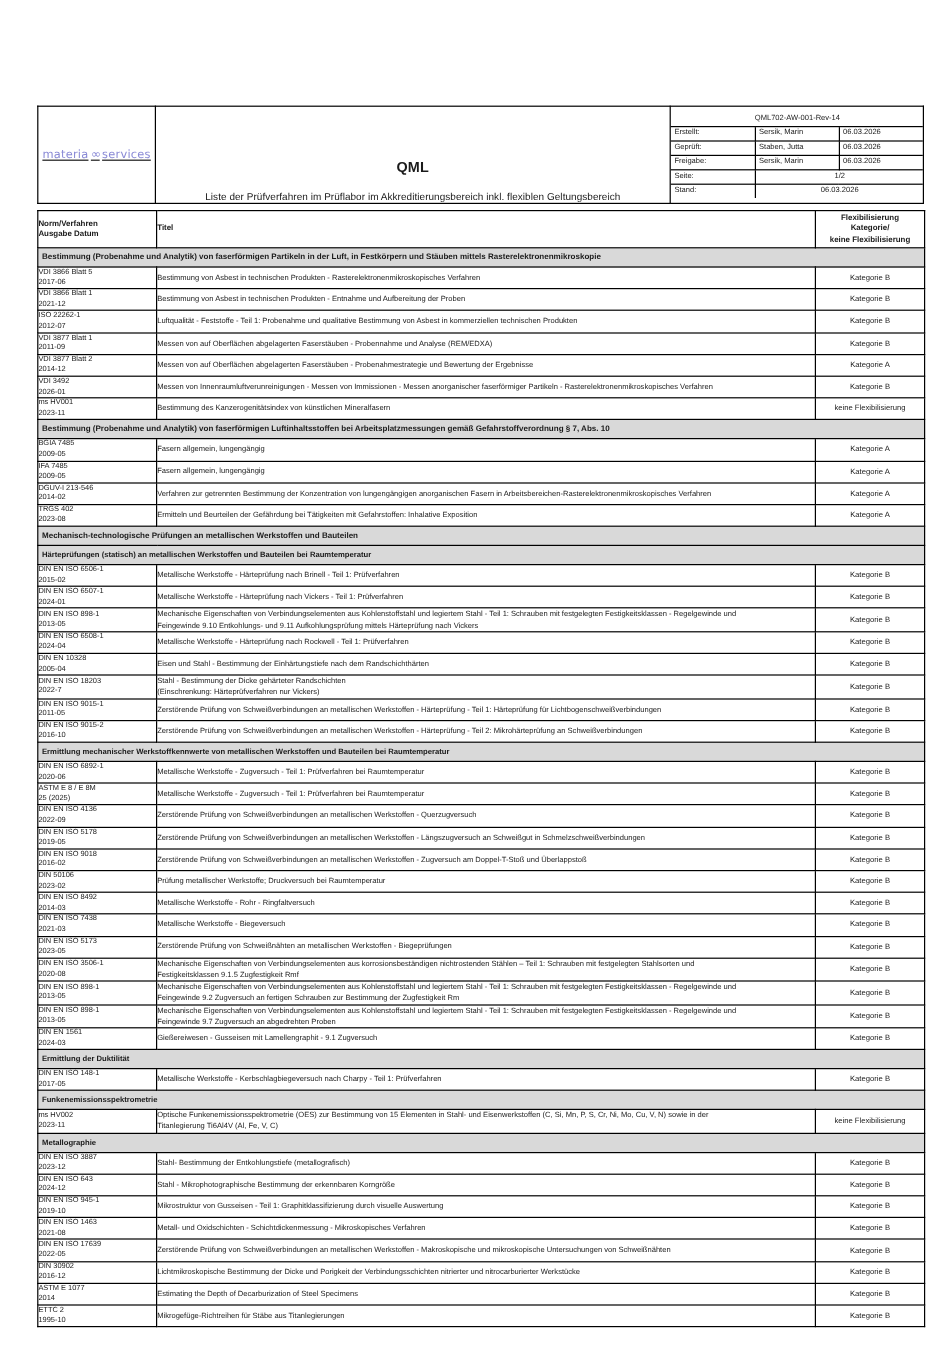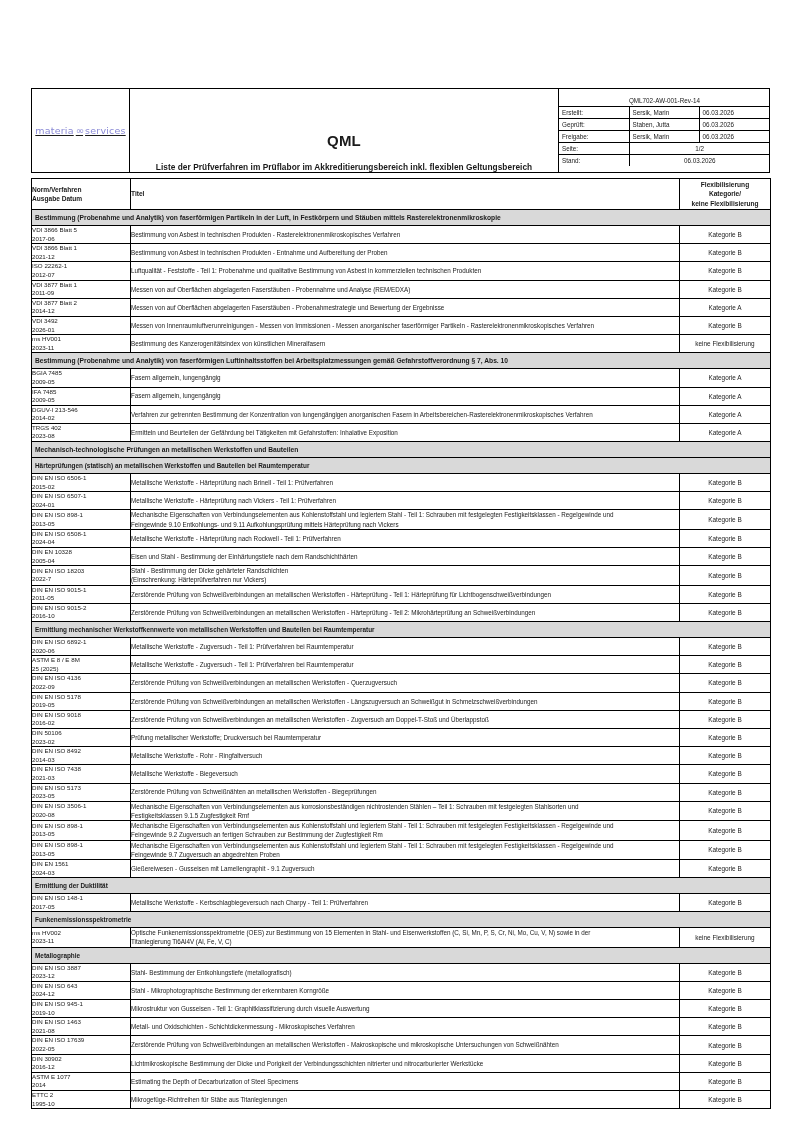--- a/index.html
+++ b/index.html
@@ -50,29 +50,29 @@
   .logo .inf {
     font-size: 10px;
     letter-spacing: -1px;
     margin: 0 2px;
   }
   .title-cell {
     text-align: center;
     padding: 6px 8px 7px 8px;
   }
   .title-main {
-    font-size: 15px;
+    font-size: 12px;
     font-weight: bold;
     letter-spacing: 0.2px;
     margin-bottom: 13px;
     margin-top: 43px;
   }
   .title-sub {
     font-size: 8.3px;
-    font-weight: bold;
+    font-weight: normal;
     letter-spacing: 0.05px;
   }
   .meta-cell {
     width: 210px;
     padding: 0;
   }
   table.meta {
     width: 100%;
     border-collapse: collapse;
     table-layout: fixed;

